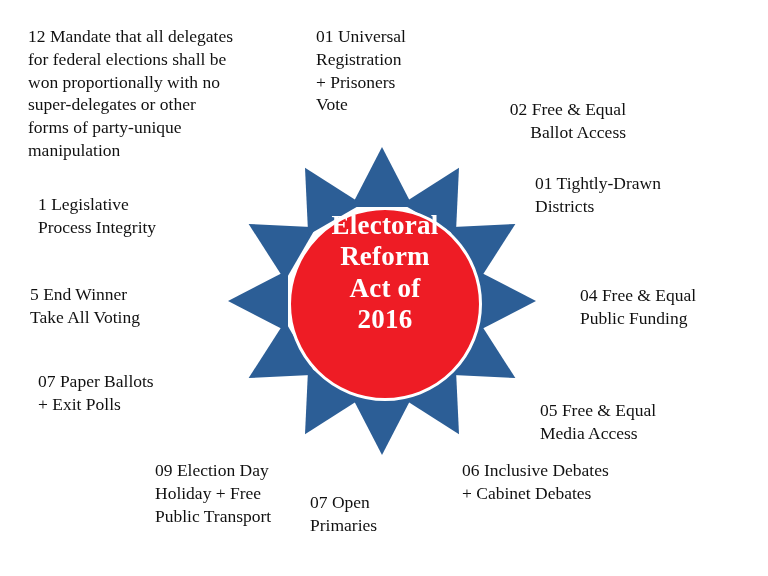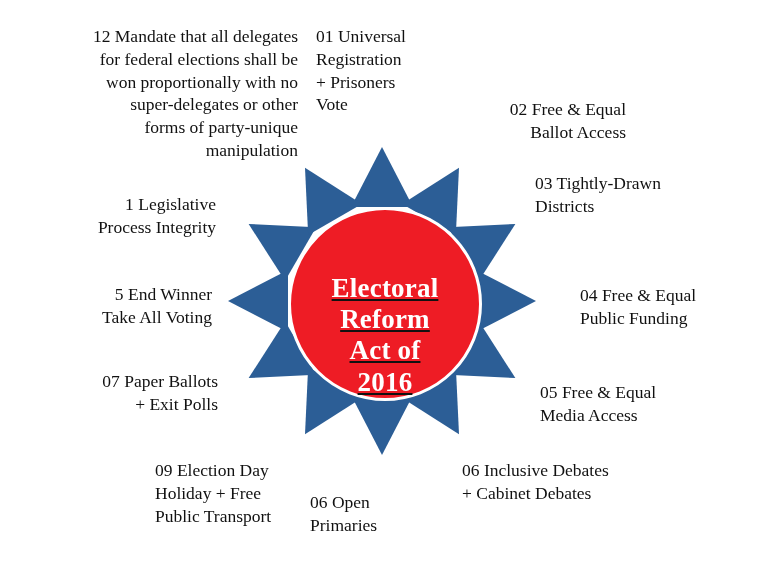--- a/index.html
+++ b/index.html
@@ -24,24 +24,23 @@
     position: absolute;
     left: 288px;
     top: 207px;
     width: 188px;
     height: 188px;
     border-radius: 50%;
     background: #ee1c25;
     border: 3px solid #ffffff;
     box-shadow: 0 0 0 1px rgba(255,255,255,0.0);
     display: flex;
-    align-items: flex-end;
+    align-items: flex-start;
     justify-content: center;
     z-index: 5;
-    text-decoration: underline;
   }
   #hub-text {
     color: #ffffff;
     font-size: 27px;
     line-height: 1.16;
     font-weight: bold;
     text-align: center;
     white-space: pre-line;
     letter-spacing: 0.2px;
   }
@@ -75,21 +74,21 @@
   
   .label {
     position: absolute;
     font-size: 17.5px;
     line-height: 1.3;
     color: #111111;
     white-space: pre-line;
     z-index: 6;
   }
   .label.r { text-align: left; }
-  .label.l { text-align: right; }
+  .label.l { }
   .label.c { }
 </style>
 </head>
 <body style="background: rgb(255, 255, 255);">
 
 <div id="stage">
 
   <div class="ray-wrap">
     <div class="ray" style="transform:rotate(0deg)">
         <i style="border-bottom-color: rgb(44, 94, 150);"></i>
@@ -137,33 +136,33 @@
   </div>
 
   <div class="label c" style="left:316px; top:25px; width:130px;">01 Universal
 Registration
 + Prisoners
 Vote</div>
 
   <div class="label r" style="left:446px; top:98px; width:180px;text-align:right;">02 Free &amp; Equal
 Ballot Access</div>
 
-  <div class="label r" style="left:535px; top:172px; width:190px;">03 Tightly-Drawn
+  <div class="label r" style="left:535px; top:172px; width:190px;">01 Tightly-Drawn
 Districts</div>
 
   <div class="label r" style="left:567px; top:284px; width:190px;margin-left:13px;">04 Free &amp; Equal
 Public Funding</div>
 
-  <div class="label r" style="left:540px; top:381px; width:190px;">05 Free &amp; Equal
+  <div class="label r" style="left:540px; top:399px; width:190px;">05 Free &amp; Equal
 Media Access</div>
 
   <div class="label r" style="left:462px; top:459px; width:230px;">06 Inclusive Debates
 + Cabinet Debates</div>
 
-  <div class="label c" style="left:310px; top:491px; width:145px;">06 Open
+  <div class="label c" style="left:310px; top:491px; width:145px;">07 Open
 Primaries</div>
 
   <div class="label c" style="left:155px; top:459px; width:165px;">09 Election Day
 Holiday + Free
 Public Transport</div>
 
   <div class="label l" style="left:38px; top:370px; width:180px;">07 Paper Ballots
 + Exit Polls</div>
 
   <div class="label l" style="left:30px; top:283px; width:182px;">5 End Winner

